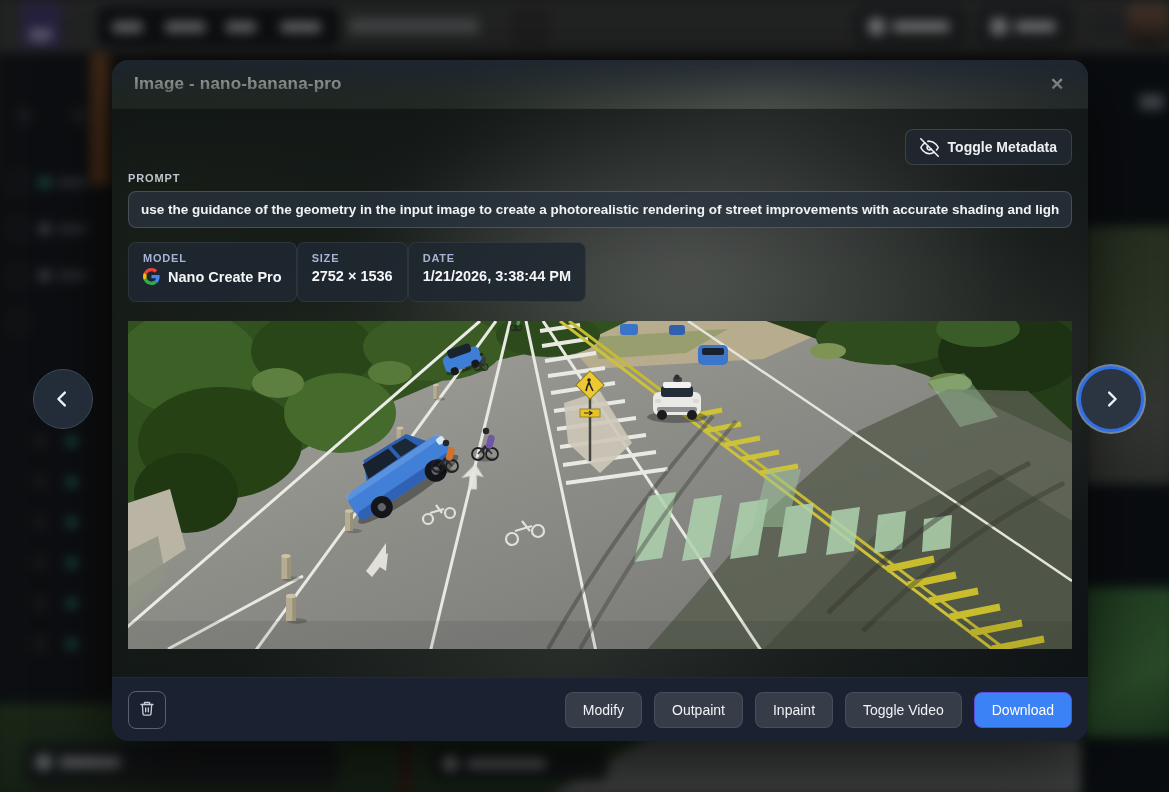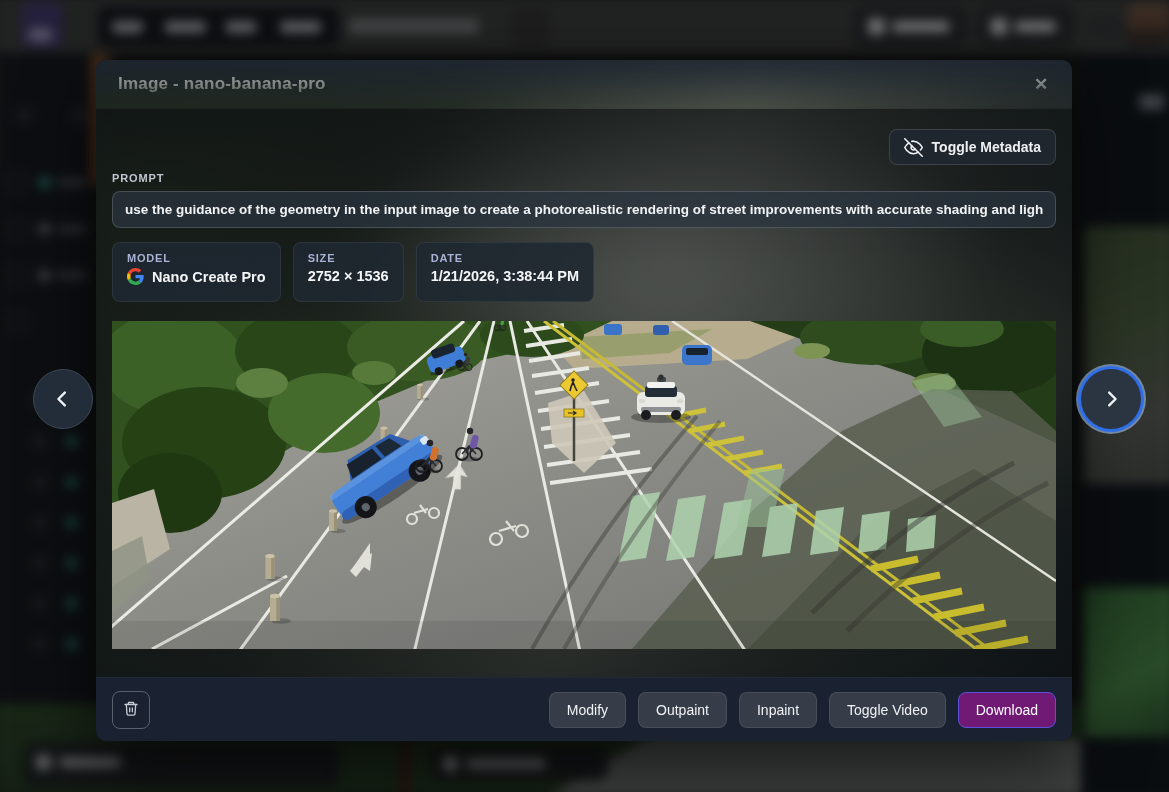--- a/index.html
+++ b/index.html
@@ -43,21 +43,21 @@
   .bg-thumb1 { position:absolute; left:1078px; top:228px; width:91px; height:255px; border-radius:4px;
     background:linear-gradient(160deg,#4b5c36 0%, #5a6b42 40%, #6b6b60 75%, #57584e 100%); opacity:.92; }
   .bg-thumb2 { position:absolute; left:1078px; top:585px; width:91px; height:148px; border-radius:4px;
     background:linear-gradient(150deg,#3f7a3a 0%, #57a04a 60%, #2f5c2c 100%); opacity:.9; }
   .bg-ricon { position:absolute; left:1133px; top:98px; width:24px; height:15px; background:#9aa0a8; border-radius:3px; opacity:.8; }
 
   
   .backdrop { position:absolute; inset:0; background:rgba(6,9,13,.52); }
 
   
-  .modal { position:absolute; left:96px; top:60px; width:976px; height:681px; border-radius:10px;
+  .modal { position:absolute; left:112px; top:60px; width:976px; height:681px; border-radius:16px;
     overflow:hidden; background:#10161d; box-shadow:0 24px 70px rgba(0,0,0,.65); }
   .modal-header { position:relative; height:49px; background:#1d2531; border-bottom:1px solid #0c1118;
     display:flex; align-items:center; padding:0 22px; }
   .modal-title { color:#eef1f4; font-size:17px; font-weight:700; letter-spacing:.2px; }
   .close-btn { position:absolute; right:18px; top:12px; width:26px; height:26px; border:none; background:transparent;
     color:#d7dbe1; font-size:17px; font-weight:700; cursor:pointer; line-height:26px; text-align:center; }
 
   .modal-body { position:relative; height:568px; padding:20px 16px 0 16px; background:#171d18; }
   .body-blur { position:absolute; inset:-30px; filter:blur(22px); opacity:.9;
     background:
@@ -73,39 +73,39 @@
   .toggle-btn { display:flex; align-items:center; gap:9px; height:36px; padding:0 14px;
     background:rgba(33,39,47,.92); border:1px solid rgba(255,255,255,.13); border-radius:8px;
     color:#eef0f3; font-size:14px; font-weight:700; cursor:pointer; }
   .toggle-btn svg { display:block; }
 
   .prompt-label { margin-top:7px; font-size:11px; font-weight:700; letter-spacing:.9px; color:#c0c6cf; }
   .prompt-input { margin-top:7px; width:944px; height:37px; padding:0 12px;
     background:rgba(42,52,64,.72); border:1px solid rgba(255,255,255,.16); border-radius:8px;
     color:#f1f3f5; font-size:13.5px; font-weight:600; font-family:"Liberation Sans",sans-serif; }
 
-  .cards-row { margin-top:14px; display:flex; gap:12px; }
+  .cards-row { margin-top:14px; display:flex; }
   .meta-card { height:60px; padding:9px 14px 0 14px; background:rgba(31,40,49,.88);
     border:1px solid rgba(255,255,255,.07); border-radius:8px; }
   .meta-label { font-size:11px; font-weight:700; letter-spacing:.8px; color:#a9b2d3; }
   .meta-value { margin-top:4px; font-size:14.5px; font-weight:700; color:#f3f5f7; display:flex; align-items:center; gap:8px; }
   .meta-value svg { display:block; }
 
   .preview-wrap { margin-top:19px; width:944px; height:328px; overflow:hidden; background:#7b7b76; }
   .preview-wrap svg { display:block; }
 
   .modal-footer { position:absolute; left:0; bottom:0; width:100%; height:64px; background:#1a2130;
     border-top:1px solid rgba(255,255,255,.04); display:flex; align-items:center; padding:0 16px; }
   .trash-btn { width:38px; height:38px; background:transparent; border:1px solid #59616e; border-radius:8px;
     display:flex; align-items:center; justify-content:center; cursor:pointer; }
   .footer-spacer { flex:1; }
   .footer-btns { display:flex; gap:12px; }
   .f-btn { height:36px; padding:0 17px; background:#363d49; border:1px solid rgba(255,255,255,.09);
     border-radius:8px; color:#f0f2f5; font-size:14px; font-weight:400; cursor:pointer; }
-  .f-btn.primary { background:#701a75; border-color:#5b50dd; color:#ffffff; }
+  .f-btn.primary { background:#3b82f6; border-color:#5b50dd; color:#ffffff; }
 
   
   .nav-btn { position:absolute; top:369px; width:60px; height:60px; border-radius:50%;
     display:flex; align-items:center; justify-content:center; cursor:pointer; }
   .nav-prev { left:33px; background:#232d3a; border:1px solid #3d4856; }
   .nav-next { left:1081px; background:#2b3542; border:none;
     box-shadow:0 0 0 3px #2e6fe8, 0 0 0 5px rgba(173,205,255,.55); }
   .nav-btn svg { display:block; }
 </style>
 </head>

